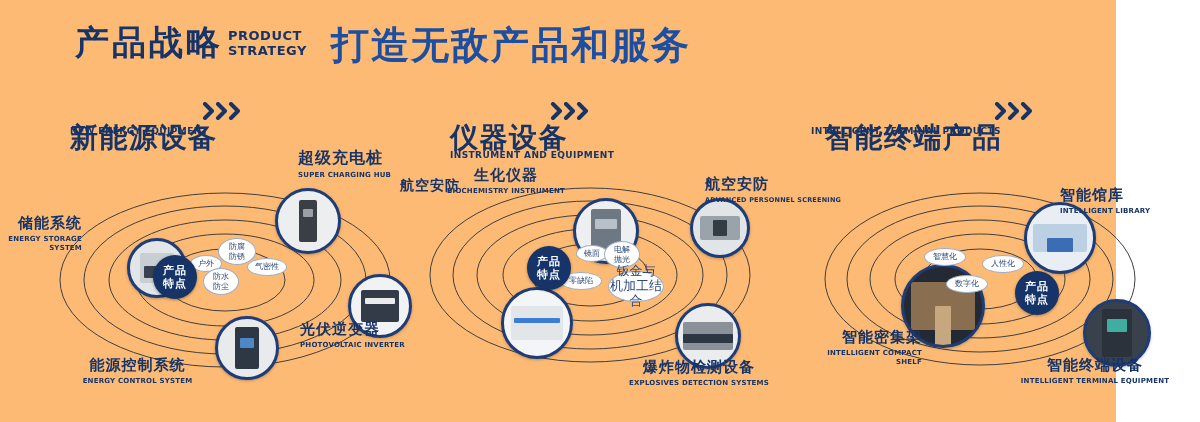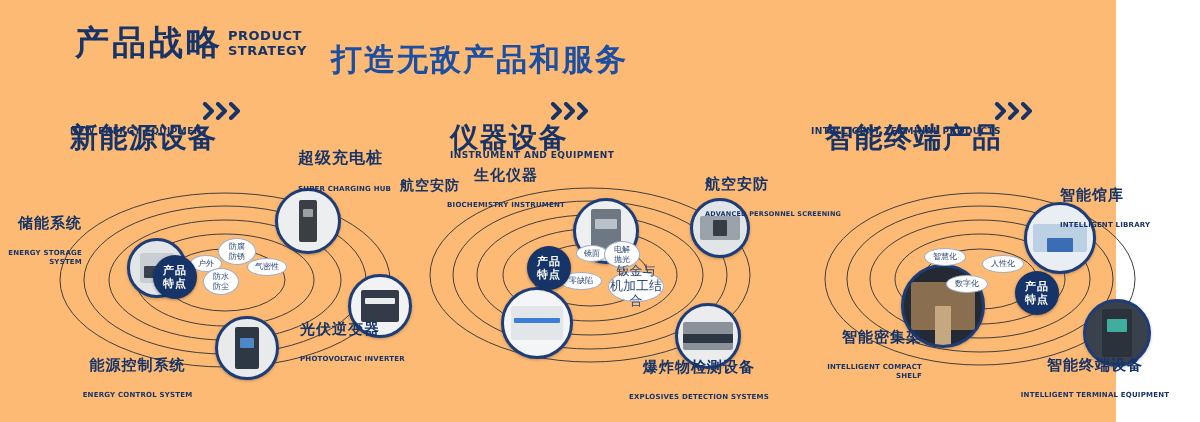--- a/index.html
+++ b/index.html
@@ -6,21 +6,21 @@
   body { width:1200px; height:422px; overflow:hidden;
          font-family:"DejaVu Sans","Liberation Sans",sans-serif; }
   .canvas { position:relative; width:1116px; height:422px; background:#fdba74; }
 
   
   .header { position:absolute; left:75px; top:20px; width:620px; height:62px; }
   .h-cn { position:absolute; left:0; top:0; font-size:34px; font-weight:bold;
           color:#173468; letter-spacing:3px; white-space:nowrap; }
   .h-en { position:absolute; left:153px; top:9px; font-size:13px; font-weight:bold;
           color:#173468; line-height:1.15; letter-spacing:.5px; }
-  .slogan { position:absolute; left:256px; top:19px; font-size:31px; font-weight:bold;
+  .slogan { position:absolute; left:256px; top:0; font-size:38px; font-weight:bold;
             color:#1c4fa1; letter-spacing:2px; white-space:nowrap; }
 
   
   .sec { position:absolute; top:90px; height:332px; }
   #sec1 { left:0;   width:440px; }
   #sec2 { left:400px; width:400px; }
   #sec3 { left:810px; width:390px; }
 
   .sec-title { position:absolute; font-size:28px; font-weight:bold; color:#173468;
                letter-spacing:1.5px; white-space:nowrap; z-index:6; }
@@ -91,21 +91,21 @@
   #sec2 .f3 { left:208px; top:181px; width:56px; height:31px; font-size:13px; }
 
   #sec3 .f0 { left:114px; top:158px; width:42px; height:18px; }
   #sec3 .f1 { left:172px; top:165px; width:42px; height:18px; }
   #sec3 .f2 { left:136px; top:185px; width:42px; height:18px; }
 
   
   .lab { position:absolute; color:#173468; z-index:6; }
   .lab .cn { display:block; font-size:15px; font-weight:bold; letter-spacing:1px; white-space:nowrap; }
   .lab .en { display:block; font-size:7px; font-weight:bold; letter-spacing:.2px;
-             line-height:1.3; margin-top:16px; white-space:pre-line; }
+             line-height:1.3; margin-top:2px; white-space:pre-line; }
   .lab.r { text-align:right; }  .lab.c { text-align:center; }
 
   #sec1 .lab-1 { left:0px;   top:124px; width:82px; }
   #sec1 .lab-2 { left:298px; top:58px;  width:132px; }
   #sec1 .lab-2 .cn { font-size:16px; }
   #sec1 .lab-3 { left:300px; top:230px; width:132px; }
   #sec1 .lab-4 { left:70px;  top:266px; width:135px; }
 
   #sec2 .extra-label { position:absolute; left:0px; top:87px; width:62px;
                        font-size:14px; font-weight:bold; color:#173468;

